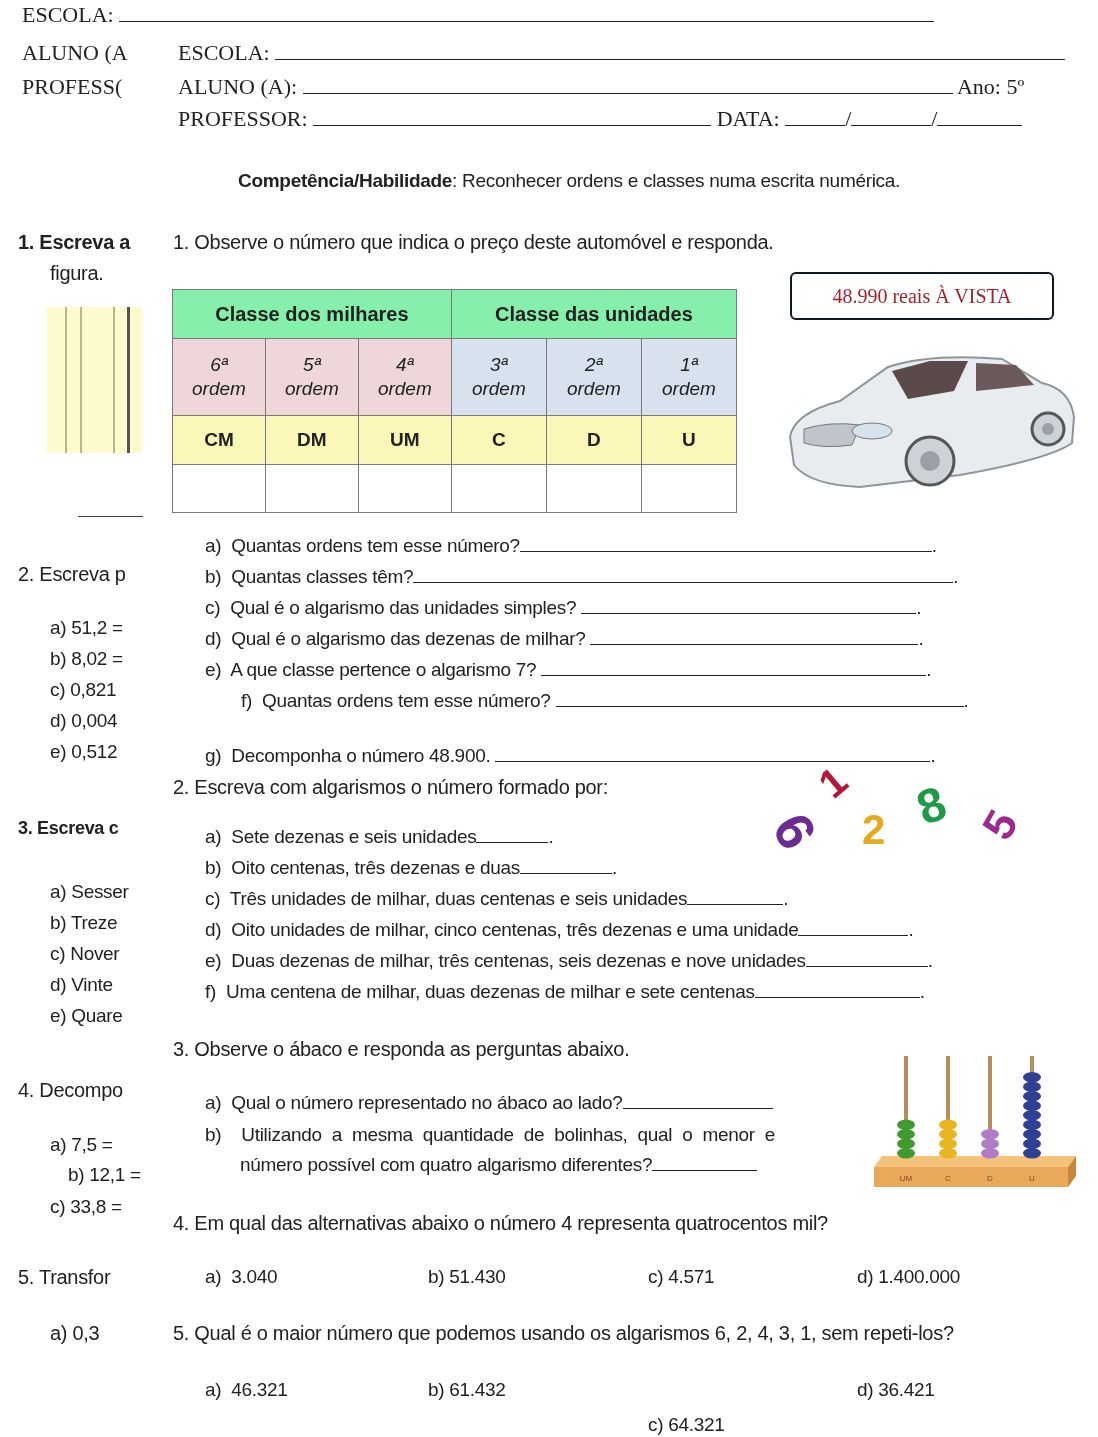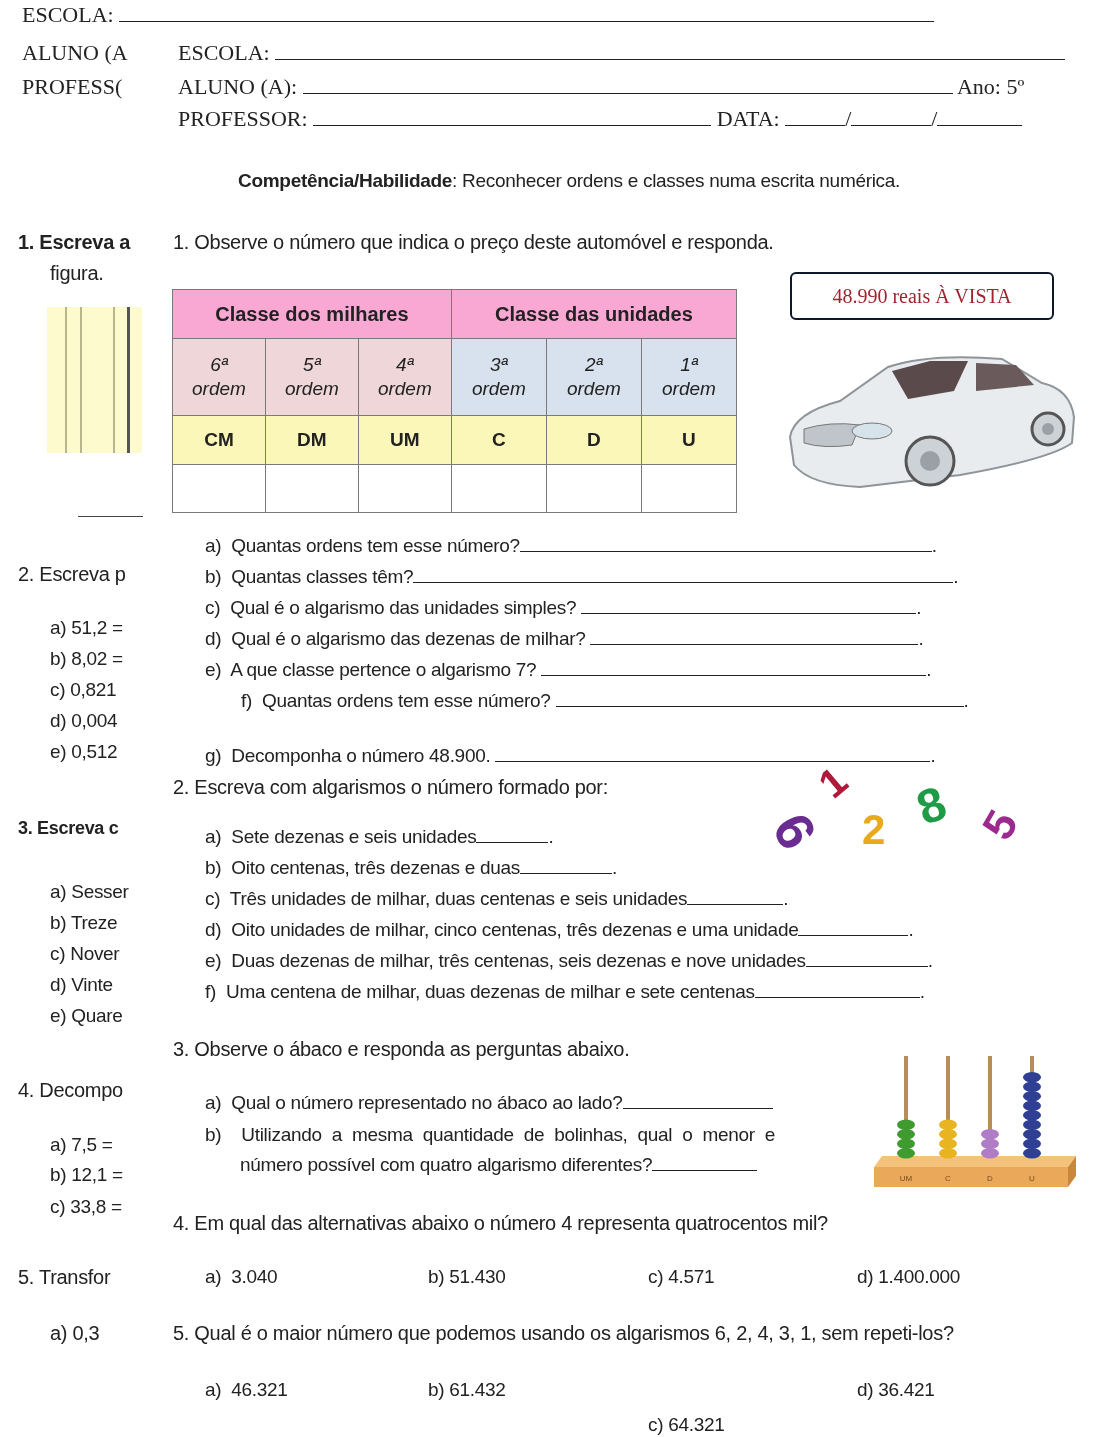--- a/index.html
+++ b/index.html
@@ -8,21 +8,21 @@
   .abs { position:absolute; white-space:nowrap; }
   .serif { font-family:"Liberation Serif", serif; font-size:22px; }
   .sans { font-family:"Liberation Sans Narrow","Liberation Sans", sans-serif; font-size:19px; letter-spacing:-0.3px; }
   .uline { display:inline-block; border-bottom:1.3px solid #222; vertical-align:baseline; }
   .bold { font-weight:bold; }
 
   
   table.pv { position:absolute; left:172px; top:289px; width:565px; border-collapse:collapse;
              font-family:"Liberation Sans", sans-serif; }
   table.pv td { border:1.5px solid #7a7a7a; text-align:center; color:#222; }
-  table.pv .hdr td { background:#f9a8d4; height:46px; font-weight:bold; font-size:20px; }
+  table.pv .hdr td { background:#86efac; height:46px; font-weight:bold; font-size:20px; }
   table.pv .ord td { height:74px; font-style:italic; font-size:19px; line-height:24px; }
   table.pv .ord td.th { background:#efd7d9; }
   table.pv .ord td.un { background:#d8e2ee; }
   table.pv .abbr td { background:#fbf7b8; height:46px; font-weight:bold; font-size:19px; }
   table.pv .blank td { background:#fff; height:45px; }
 
   .price-box { position:absolute; left:790px; top:272px; width:260px; height:44px;
                border:2px solid #0f172a; border-radius:6px; text-align:center; line-height:44px;
                font-family:"Liberation Serif", serif; font-size:20px; color:#a3232d; }
 
@@ -49,21 +49,21 @@
   <div class="abs sans" style="left:50px;top:710px;">d)  0,004</div>
   <div class="abs sans" style="left:50px;top:741px;">e)  0,512</div>
   <div class="abs sans" style="left:18px;top:818px;font-size:18px;font-weight:bold;">3.  Escreva c</div>
   <div class="abs sans" style="left:50px;top:881px;">a)  Sesser</div>
   <div class="abs sans" style="left:50px;top:912px;">b)  Treze</div>
   <div class="abs sans" style="left:50px;top:943px;">c)  Nover</div>
   <div class="abs sans" style="left:50px;top:974px;">d)  Vinte</div>
   <div class="abs sans" style="left:50px;top:1005px;">e)  Quare</div>
   <div class="abs sans" style="left:18px;top:1079px;font-size:20px;">4.  Decompo</div>
   <div class="abs sans" style="left:50px;top:1134px;">a)  7,5 = </div>
-  <div class="abs sans" style="left:50px;top:1164px;">b)  12,1 =</div>
+  <div class="abs sans" style="left:68px;top:1164px;">b)  12,1 =</div>
   <div class="abs sans" style="left:50px;top:1196px;">c)  33,8 =</div>
   <div class="abs sans" style="left:18px;top:1266px;font-size:20px;">5.  Transfor</div>
   <div class="abs sans" style="left:50px;top:1322px;font-size:20px;">a)  0,3</div>
 </div>
 
 <div class="strip">
   <i style="left:18px;"></i>
     <i style="left:33px;"></i>
     <i style="left:66px;"></i>
     <i style="left:80px;width:3px;background:#555;"></i>

